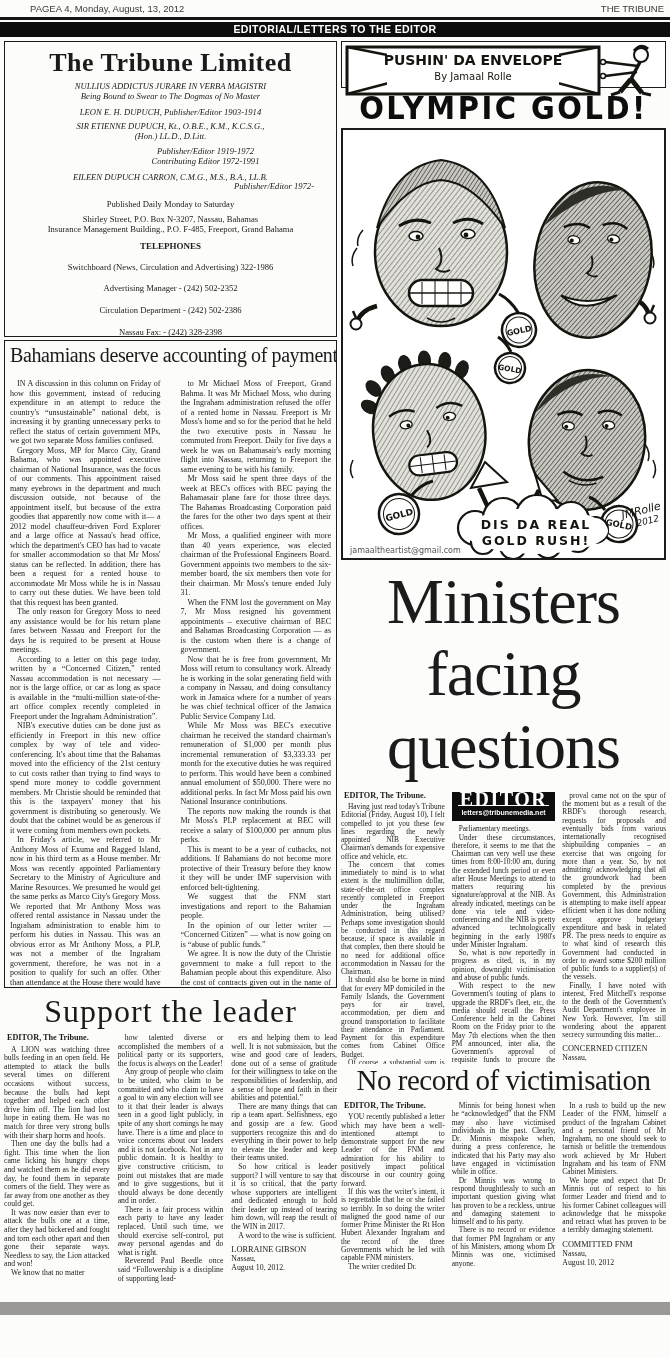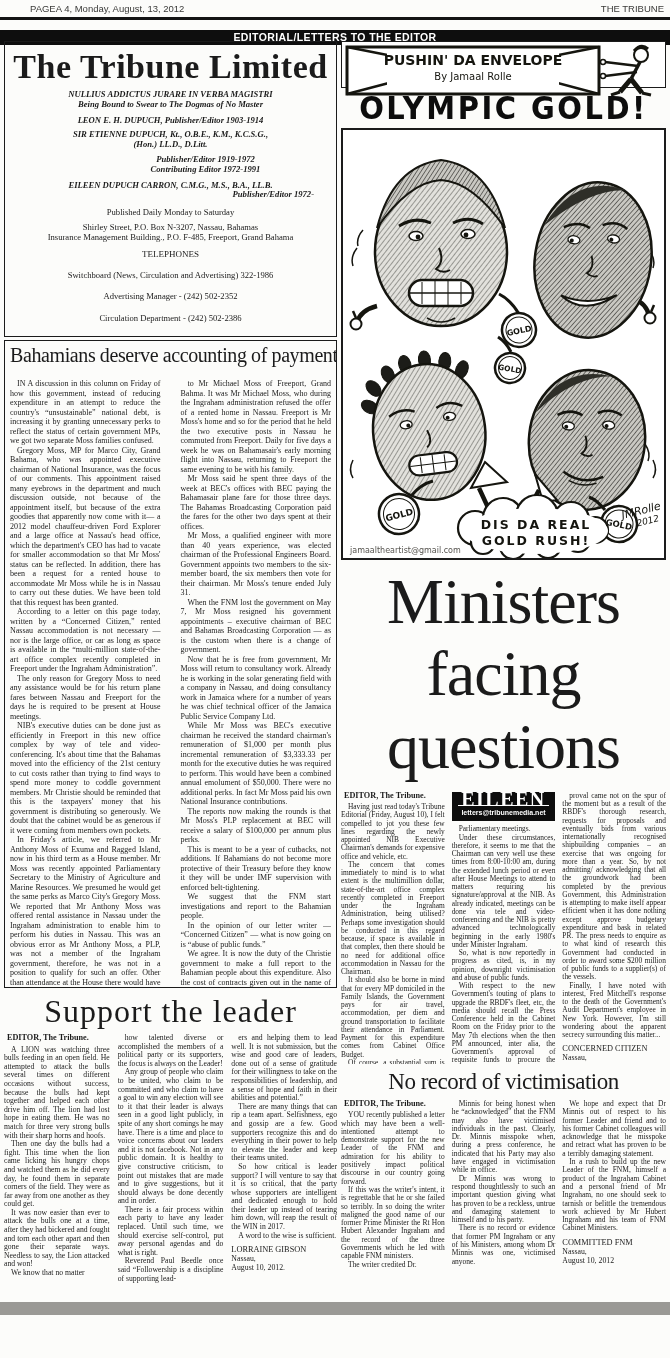--- a/index.html
+++ b/index.html
@@ -2,33 +2,33 @@
 <html><head>
 <meta charset="utf-8">
 <style>
   html,body{margin:0;padding:0;background:#e8e8e6;}
   .page{position:relative;width:670px;height:1358px;background:#fcfcfa;color:#1b1b1b;
         font-family:"Liberation Serif",serif;overflow:hidden;margin:0 auto;}
   
   .top-row{position:absolute;top:3px;left:6px;right:6px;display:flex;justify-content:space-between;
            font-family:"Liberation Sans",sans-serif;font-size:9.5px;color:#3a3a38;padding-left:24px;}
   .top-rule{position:absolute;top:17px;left:0;width:670px;height:2.5px;background:#141414;}
-  .banner{position:absolute;top:30px;left:0;width:670px;height:15px;background:#0e0e0e;color:#fff;
+  .banner{position:absolute;top:22px;left:0;width:670px;height:15px;background:#0e0e0e;color:#fff;
           font-family:"Liberation Sans",sans-serif;font-weight:bold;font-size:10.5px;line-height:15px;
           text-align:center;letter-spacing:.4px;}
   
   .left-col{position:absolute;left:4px;top:41px;width:333px;}
   .right-col{position:absolute;left:341px;top:41px;width:325px;}
   
   .masthead-box{border:1.5px solid #1b1b1b;height:296px;box-sizing:border-box;padding:4px 8px;
                 text-align:center;overflow:hidden;}
-  .mh-title{font-size:34px;font-weight:bold;letter-spacing:.5px;margin-top:2px;}
+  .mh-title{font-size:26px;font-weight:bold;letter-spacing:.5px;margin-top:2px;}
   .mh{font-size:8.6px;line-height:9.8px;}
-  .ital{font-style:italic;font-weight:bold;}
-  .mh-head{font-weight:normal;font-size:9px;line-height:10px;}
+  .ital{font-style:italic;font-weight:normal;}
+  .mh-head{font-weight:bold;font-size:9px;line-height:10px;}
   .mh-list p{margin:12px;text-indent:0;font-size:8.6px;line-height:9.8px;}
   .right-al{text-align:right;padding-right:14px;}
   .shift-r{padding-left:70px;}.mt4{margin-top:4px}.mt5{margin-top:5px}.mt6{margin-top:6px}.mt8{margin-top:8px}
   
   .article-box{border:1.5px solid #1b1b1b;margin-top:3px;height:648px;box-sizing:border-box;
                padding:3px 5px;overflow:hidden;}
   .article-headline{font-size:20px;letter-spacing:-.4px;text-align:center;white-space:nowrap;}
   .article-cols{display:flex;gap:20px;margin-top:12px;}
   .acol{flex:1;font-size:8px;line-height:9.5px;text-align:justify;}
   .acol p,.scol p,.lcol p,.vcol p{margin:0;text-indent:7px;}
@@ -46,21 +46,21 @@
   .letters-sec{display:flex;gap:7px;margin-top:9px;height:272px;overflow:hidden;}
   .lcol{flex:1;font-size:7.4px;line-height:8.25px;text-align:justify;}
   .editor-label{font-weight:bold;font-size:8.2px;margin-bottom:3px;text-indent:3px;}
   .letters-box{background:#0d0d0d;color:#fff;text-align:center;padding:3px 4px 4px;margin-bottom:4px;}
   .letters-box .lt{font-size:20px;font-weight:bold;letter-spacing:1.5px;display:block;}
   .letters-box .lrule{height:1px;background:#fff;margin:2px 2px 3px;}
   .letters-box .lemail{font-family:"Liberation Sans",sans-serif;font-weight:bold;font-size:7px;}
   .sig{margin-top:5px;text-indent:0;}
   .sig-name{font-weight:normal;font-size:8.3px;line-height:9px;}
   .sig-line{font-size:7.8px;line-height:9px;}
-  .victim-headline{font-size:23px;letter-spacing:-.5px;text-align:center;margin-top:5px;white-space:nowrap;}
+  .victim-headline{font-size:29px;letter-spacing:-.5px;text-align:center;white-space:nowrap;}
   .victim-cols{display:flex;gap:7px;margin-top:5px;height:190px;overflow:hidden;}
   .vcol{flex:1;font-size:7.5px;line-height:8.3px;text-align:justify;}
   .bottom-bar{position:absolute;left:0;top:1302px;width:670px;height:13px;background:#9a9995;}
   svg text{font-family:"DejaVu Sans",sans-serif;}
 </style>
 </head>
 <body>
 
 <div class="page">
 
@@ -99,22 +99,22 @@
       <div class="mh-head mt6">WEBSITE</div>
       <div class="mh">www.tribune242.com – updated daily at 2pm</div>
     </div>
 
     <div class="article-box">
       <div class="article-headline">Bahamians deserve accounting of payments</div>
       <div class="article-cols">
         <div class="acol">
             <p>IN A discussion in this column on Friday of how this government, instead of reducing expenditure in an attempt to reduce the country's “unsustainable” national debt, is increasing it by granting unnecessary perks to reflect the status of certain government MPs, we got two separate Moss families confused.</p>
             <p>Gregory Moss, MP for Marco City, Grand Bahama, who was appointed executive chairman of National Insurance, was the focus of our comments. This appointment raised many eyebrows in the department and much discussion outside, not because of the appointment itself, but because of the extra goodies that apparently now come with it— a 2012 model chauffeur-driven Ford Explorer and a large office at Nassau's head office, which the department's CEO has had to vacate for smaller accommodation so that Mr Moss' status can be reflected. In addition, there has been a request for a rented house to accommodate Mr Moss while he is in Nassau to carry out these duties. We have been told that this request has been granted.</p>
+            <p>The only reason for Gregory Moss to need any assistance would be for his return plane fares between Nassau and Freeport for the days he is required to be present at House meetings.</p>
             <p>According to a letter on this page today, written by a “Concerned Citizen,” rented Nassau accommodation is not necessary — nor is the large office, or car as long as space is available in the “multi-million state-of-the-art office complex recently completed in Freeport under the Ingraham Administration”.</p>
-            <p>The only reason for Gregory Moss to need any assistance would be for his return plane fares between Nassau and Freeport for the days he is required to be present at House meetings.</p>
             <p>NIB's executive duties can be done just as efficiently in Freeport in this new office complex by way of tele and video-conferencing. It's about time that the Bahamas moved into the efficiency of the 21st century to cut costs rather than trying to find ways to spend more money to coddle government members. Mr Christie should be reminded that this is the taxpayers' money that his government is distributing so generously. We doubt that the cabinet would be as generous if it were coming from members own pockets.</p>
             <p>In Friday's article, we referred to Mr Anthony Moss of Exuma and Ragged Island, now in his third term as a House member. Mr Moss was recently appointed Parliamentary Secretary to the Ministry of Agriculture and Marine Resources. We presumed he would get the same perks as Marco City's Gregory Moss. We reported that Mr Anthony Moss was offered rental assistance in Nassau under the Ingraham administration to enable him to perform his duties in Nassau. This was an obvious error as Mr Anthony Moss, a PLP, was not a member of the Ingraham government, therefore, he was not in a position to qualify for such an offer. Other than attendance at the House there would have been no remuneration for anything other than airfare.</p>
             <p>And so the statement of an offer to Mr Anthony Moss was not true. We got the name of the wrong Moss. Rather, the offer of executive chairman of BEC, also of the Broadcasting Corporation of the Bahamas was made by then Prime Minister Ingraham</p>
           </div>
         <div class="acol">
             <p>to Mr Michael Moss of Freeport, Grand Bahma. It was Mr Michael Moss, who during the Ingraham administration refused the offer of a rented home in Nassau. Freeport is Mr Moss's home and so for the period that he held the two executive posts in Nassau he commuted from Freeport. Daily for five days a week he was on Bahamasair's early morning flight into Nassau, returning to Freeport the same evening to be with his family.</p>
             <p>Mr Moss said he spent three days of the week at BEC's offices with BEC paying the Bahamasair plane fare for those three days. The Bahamas Broadcasting Corporation paid the fares for the other two days spent at their offices.</p>
             <p>Mr Moss, a qualified engineer with more than 40 years experience, was elected chairman of the Professional Engineers Board. Government appoints two members to the six-member board, the six members then vote for their chairman. Mr Moss's tenure ended July 31.</p>
             <p>When the FNM lost the government on May 7, Mr Moss resigned his government appointments – executive chairman of BEC and Bahamas Broadcasting Corporation — as is the custom when there is a change of government.</p>
             <p>Now that he is free from government, Mr Moss will return to consultancy work. Already he is working in the solar generating field with a company in Nassau, and doing consultancy work in Jamaica where for a number of years he was chief technical officer of the Jamaica Public Service Company Ltd.</p>
@@ -352,21 +352,21 @@
         <div class="editor-label">EDITOR, The Tribune.</div>
         <div>
             <p>Having just read today's Tribune Editorial (Friday, August 10), I felt compelled to jot you these few lines regarding the newly appointed NIB Executive Chairman's demands for expensive office and vehicle, etc.</p>
             <p>The concern that comes immediately to mind is to what extent is the multimillion dollar, state-of-the-art office complex recently completed in Freeport under the Ingraham Administration, being utilised? Perhaps some investigation should be conducted in this regard because, if space is available in that complex, then there should be no need for additional office accommodation in Nassau for the Chairman.</p>
             <p>It should also be borne in mind that for every MP domiciled in the Family Islands, the Government pays for air travel, accommodation, per diem and ground transportation to facilitate their attendance in Parliament. Payment for this expenditure comes from Cabinet Office Budget.</p>
             <p>Of course, a substantial sum is paid to caterers for breakfast and lunch for all MP's and Senators attending</p>
           </div>
       </div>
       <div class="lcol">
         <div class="letters-box">
-          <span class="lt">EILEEN</span>
+          <span class="lt">EDITOR</span>
           <div class="lrule"></div>
           <span class="lemail">letters@tribunemedia.net</span>
         </div>
         <div>
             <p>Parliamentary meetings.</p>
             <p>Under these circumstances, therefore, it seems to me that the Chairman can very well use these times from 8:00-10:00 am, during the extended lunch period or even after House Meetings to attend to matters requiring his signature/approval at the NIB. As already indicated, meetings can be done via tele and video-conferencing and the NIB is pretty advanced technologically beginning in the early 1980's under Minister Ingraham.</p>
             <p>So, what is now reportedly in progress as cited, is, in my opinion, downright victimisation and abuse of public funds.</p>
             <p>With respect to the new Government's touting of plans to upgrade the RBDF's fleet, etc, the media should recall the Press Conference held in the Cabinet Room on the Friday prior to the May 7th elections when the then PM announced, inter alia, the Government's approval of requisite funds to procure the vessels. This ap-</p>
           </div>
       </div>
@@ -394,22 +394,22 @@
             <p>The writer credited Dr.</p>
           </div>
       </div>
       <div class="vcol">
           <p>Minnis for being honest when he “acknowledged” that the FNM may also have victimised individuals in the past. Clearly, Dr. Minnis misspoke when, during a press conference, he indicated that his Party may also have engaged in victimisation while in office.</p>
           <p>Dr Minnis was wrong to respond thoughtlessly to such an important question giving what has proven to be a reckless, untrue and damaging statement to himself and to his party.</p>
           <p>There is no record or evidence that former PM Ingraham or any of his Ministers, among whom Dr Minnis was one, victimised anyone.</p>
         </div>
       <div class="vcol">
         <div>
+            <p>In a rush to build up the new Leader of the FNM, himself a product of the Ingraham Cabinet and a personal friend of Mr Ingraham, no one should seek to tarnish or belittle the tremendous work achieved by Mr Hubert Ingraham and his team of FNM Cabinet Ministers.</p>
             <p>We hope and expect that Dr Minnis out of respect to his former Leader and friend and to his former Cabinet colleagues will acknowledge that he misspoke and retract what has proven to be a terribly damaging statement.</p>
-            <p>In a rush to build up the new Leader of the FNM, himself a product of the Ingraham Cabinet and a personal friend of Mr Ingraham, no one should seek to tarnish or belittle the tremendous work achieved by Mr Hubert Ingraham and his team of FNM Cabinet Ministers.</p>
           </div>
         <div class="sig">
           <div class="sig-name">COMMITTED FNM</div>
           <div class="sig-line">Nassau,</div>
           <div class="sig-line">August 10, 2012</div>
         </div>
       </div>
     </div>
   </div>
 

